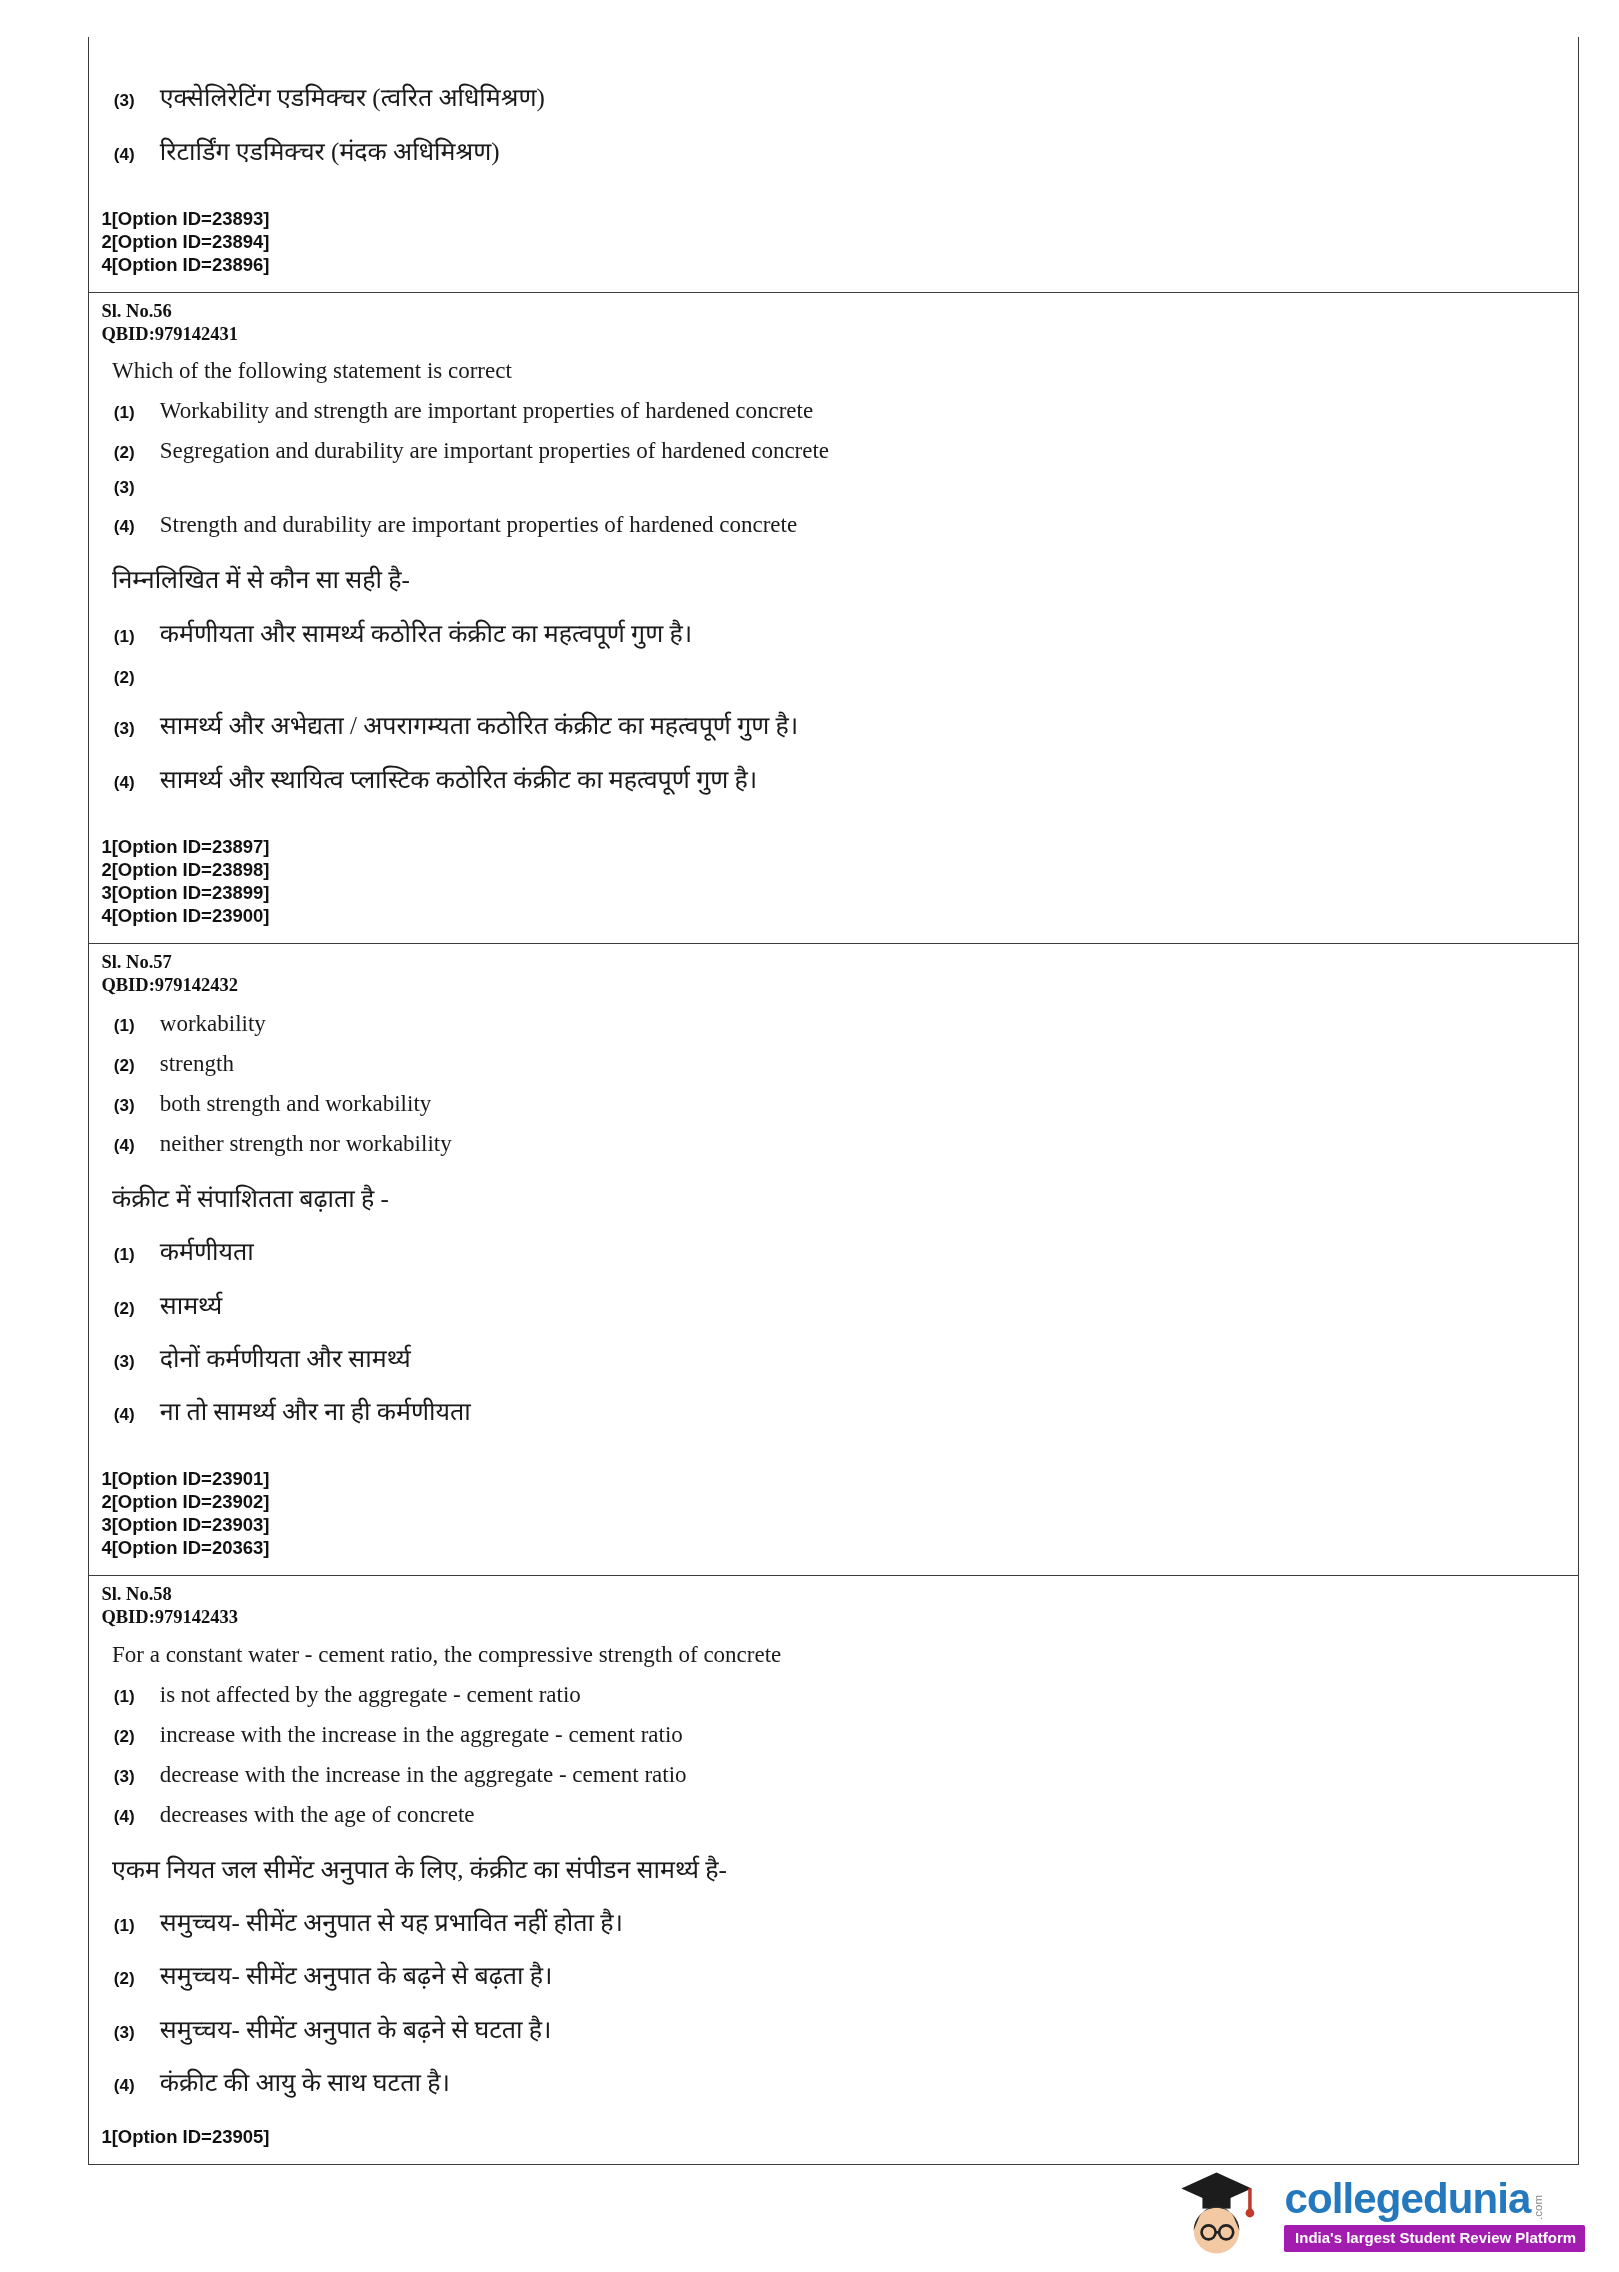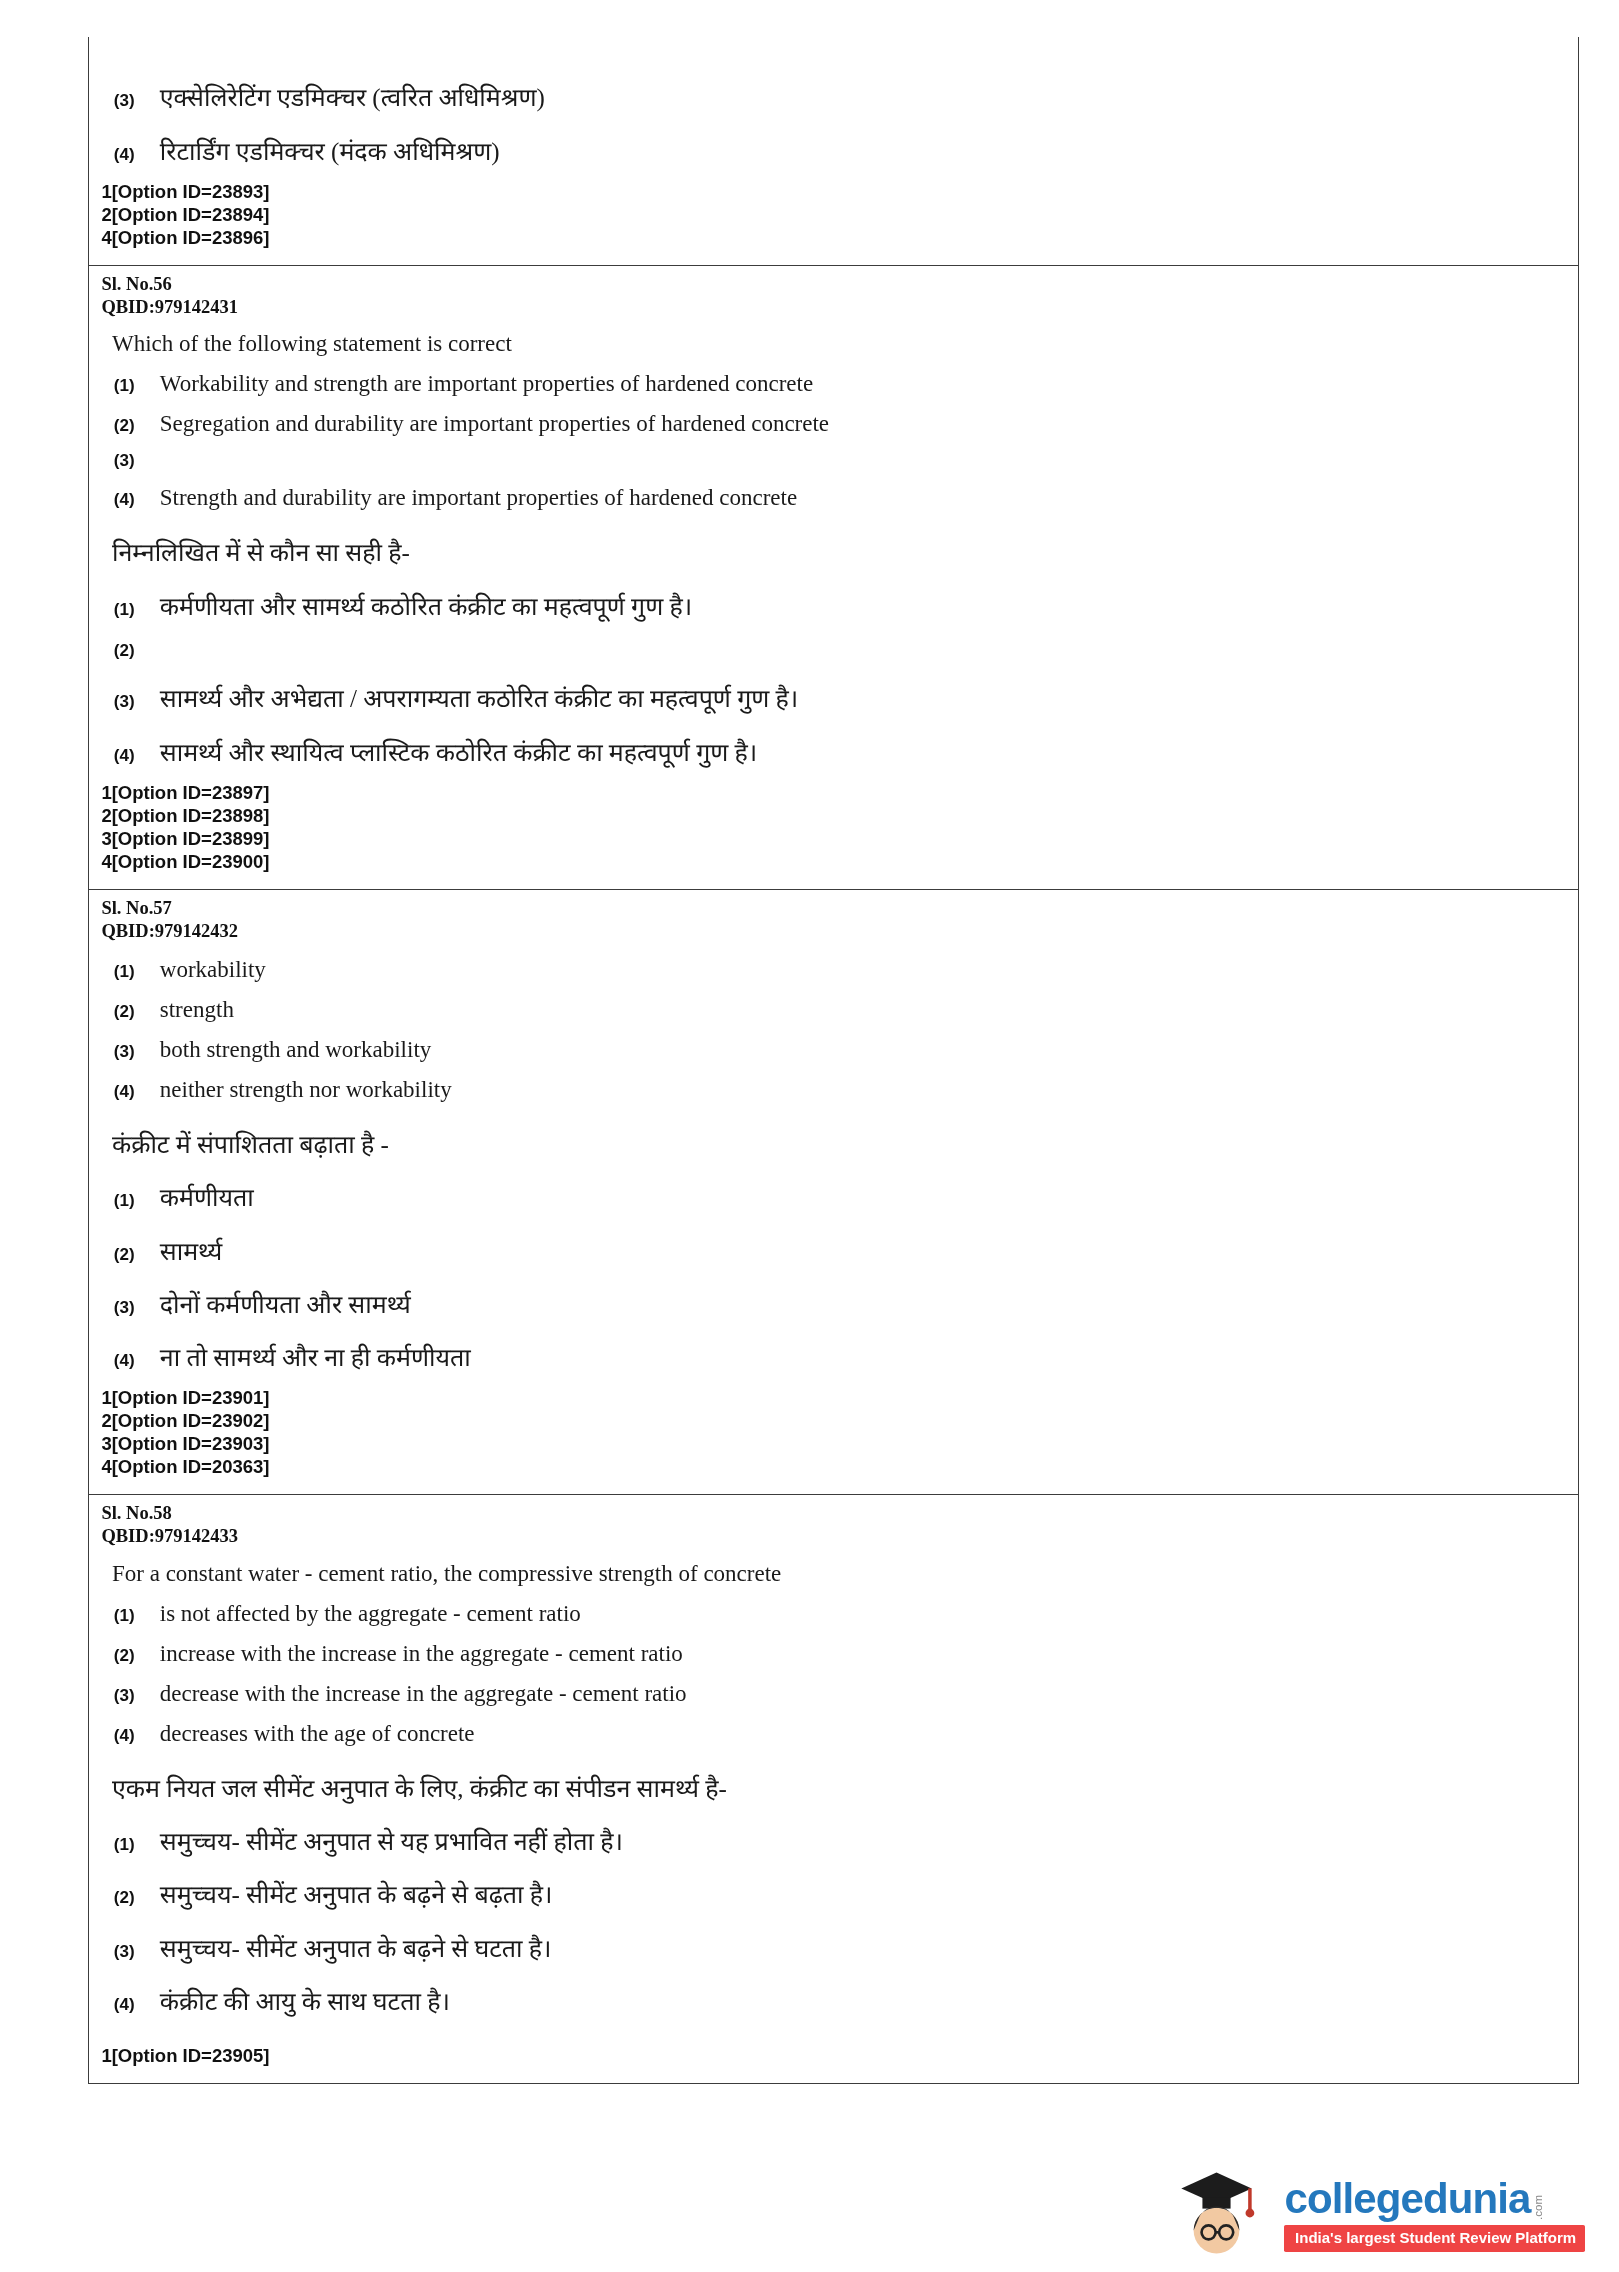--- a/index.html
+++ b/index.html
@@ -50,21 +50,21 @@
   .opt-num {
     font-family: "Liberation Sans", sans-serif;
     font-weight: 700;
     font-size: 17px;
     flex: 0 0 46px;
     color: #111;
   }
   .opt-text { font-size: 23px; }
   .opt-row.hi .opt-text { font-size: 25px; }
   .opt-ids {
-    margin-top: 13px;
+    margin-top: 40px;
     font-family: "Liberation Sans", sans-serif;
     font-weight: 700;
     font-size: 18.5px;
     line-height: 23px;
     color: #111;
   }
   .opt-ids.short { margin-top: 26.5px; }
 
   
   .footer-logo {
@@ -89,21 +89,21 @@
     font-family: "Liberation Sans", sans-serif;
     font-size: 11.5px;
     color: #8a8a8a;
     writing-mode: vertical-rl;
     transform: rotate(180deg);
     margin-left: 2.6px;
     line-height: 11.5px;
   }
   .brand-tagline {
     margin-top: 5.3px;
-    background: #ef4444;
+    background: #a21caf;
     color: #ffffff;
     font-family: "Liberation Sans", sans-serif;
     font-weight: 700;
     font-size: 15px;
     line-height: 15px;
     padding: 5.3px 8.8px 6.2px 10.6px;
     align-self: flex-start;
     border-radius: 1.8px;
   }
 </style>

